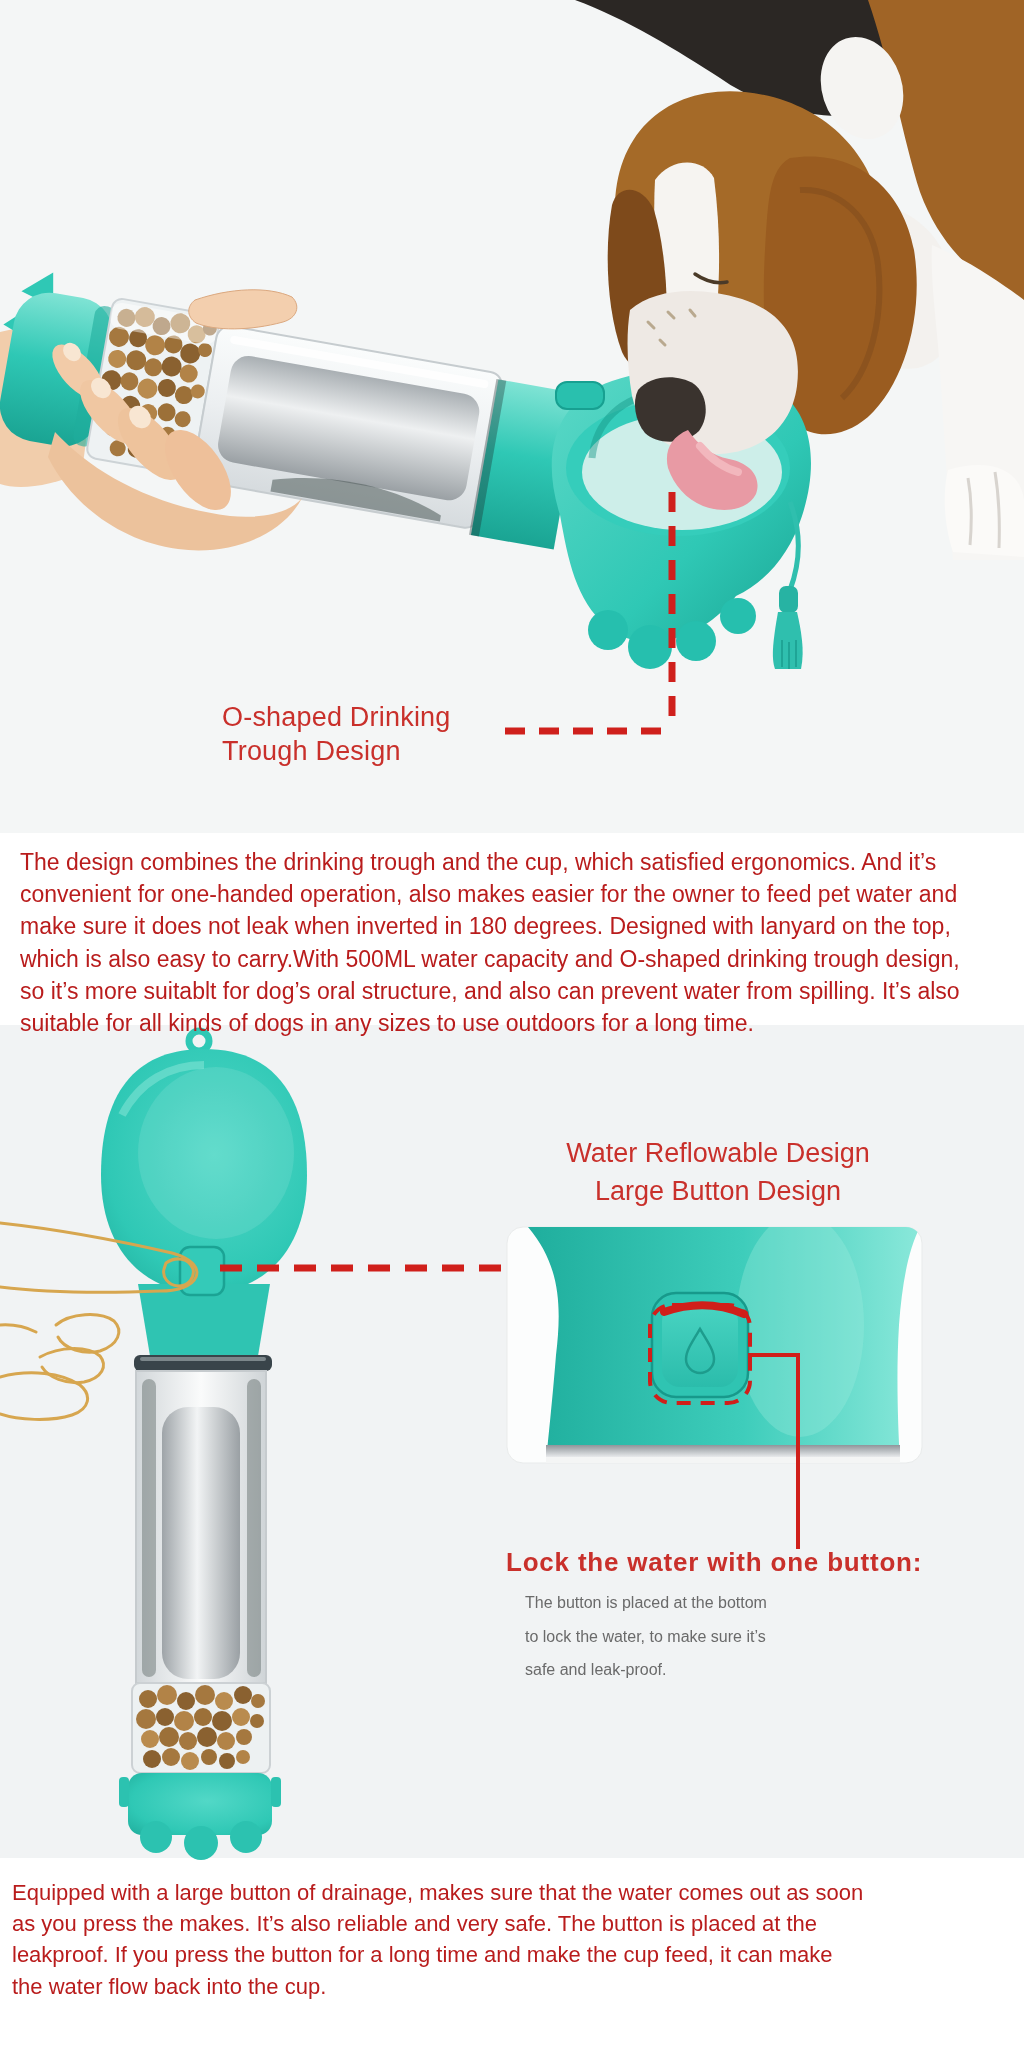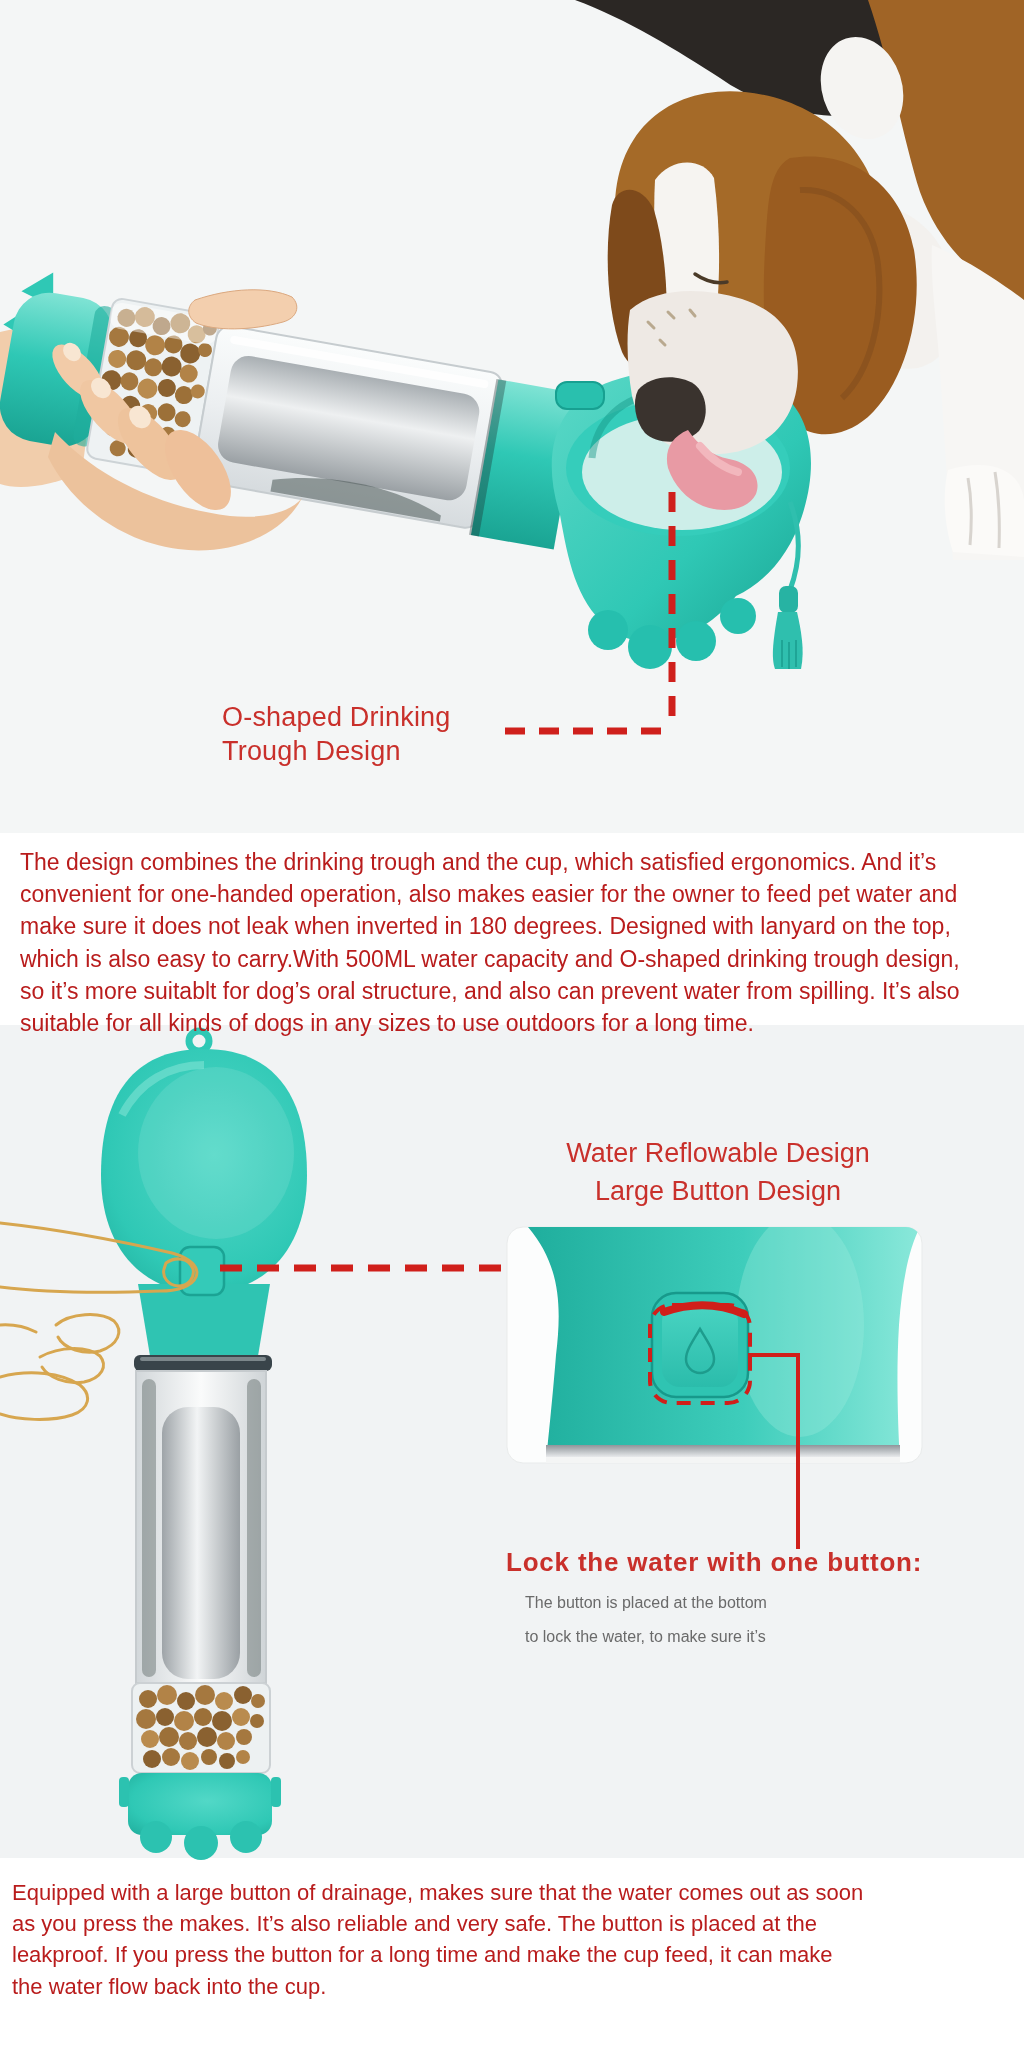--- a/index.html
+++ b/index.html
@@ -301,20 +301,21 @@
   <div class="abs" id="feature-heading">
     <div>Water Reflowable Design</div>
     <div>Large Button Design</div>
   </div>
 
   <div class="abs" id="lock-heading">Lock the water with one button:</div>
 
   <div class="abs" id="lock-body">
     <div class="ln">The button is placed at the bottom</div>
     <div class="ln">to lock the water, to make sure it’s</div>
+    <div class="ln">safe and leak-proof.</div>
   </div>
 
   <div class="abs para" id="para-bottom">
     <div class="ln">Equipped with a large button of drainage, makes sure that the water comes out as soon</div>
     <div class="ln">as you press the makes. It’s also reliable and very safe. The button is placed at the</div>
     <div class="ln">leakproof. If you press the button for a long time and make the cup feed, it can make</div>
     <div class="ln">the water flow back into the cup.</div>
   </div>
 
 </div>

